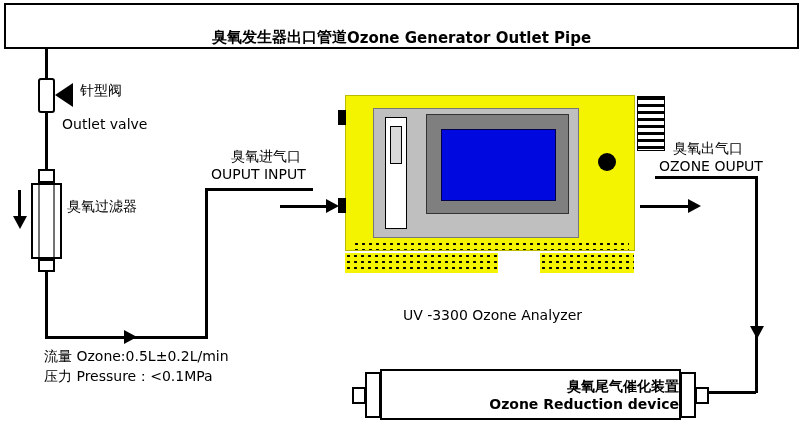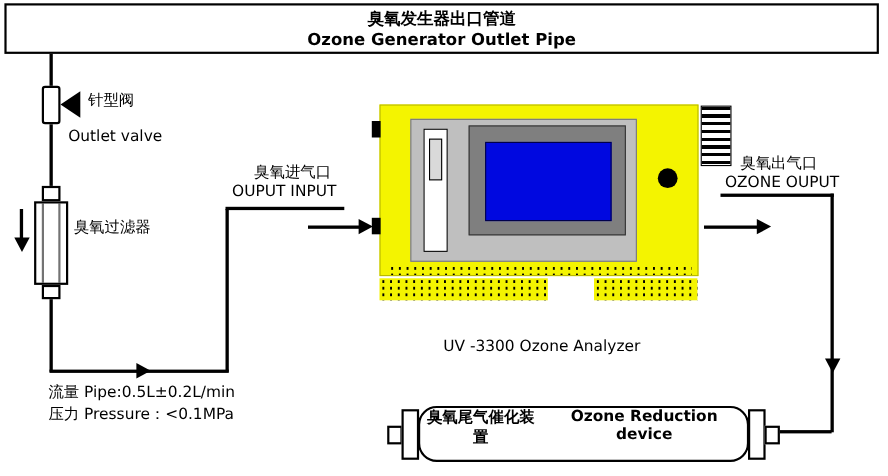--- a/index.html
+++ b/index.html
@@ -2,21 +2,21 @@
 <html><head>
 <meta charset="utf-8">
 <style>
   * { margin:0; padding:0; box-sizing:border-box; }
   body { background:#fff; font-family:"DejaVu Sans","Liberation Sans",sans-serif; }
   #stage { position:relative; width:807px; height:433px; background:#fff; overflow:hidden; }
 
   .box { position:absolute; border:2px solid #000; background:#fff; }
   .hline, .vline { position:absolute; background:#000; }
   .lbl { position:absolute; font-weight:normal; font-size:14px; color:#000; white-space:nowrap; }
-  .center-col { display:flex; flex-direction:column; align-items:center; justify-content:center; text-align:center; }
+  .center-col { display:flex; flex-direction:row; align-items:flex-end; justify-content:center; text-align:center; }
 
   .arr-right { position:absolute; width:0; height:0;
     border-top:7px solid transparent; border-bottom:7px solid transparent; border-left:13px solid #000; }
   .arr-down { position:absolute; width:0; height:0;
     border-left:7px solid transparent; border-right:7px solid transparent; border-top:13px solid #000; }
   .arr-left { position:absolute; width:0; height:0;
     border-top:12px solid transparent; border-bottom:12px solid transparent; border-right:18px solid #000; }
 
   
   .top-pipe { left:4px; top:3px; width:795px; height:46px; font-size:15px; font-weight:bold; }
@@ -34,22 +34,22 @@
   .grill { position:absolute; left:637px; top:96px; width:28px; height:55px; border:1px solid #000;
     background:repeating-linear-gradient(180deg,#000 0 3px,#fff 3px 7px); }
   .vents { position:absolute; background-color:#f4f400;
     background-image:radial-gradient(circle,#000 1.1px,transparent 1.3px);
     background-size:7px 6px; }
 
   
   .filter-body-line { position:absolute; top:0; width:2px; height:100%; background:#000; opacity:.55; }
 
   
-  .device-body { display:flex; flex-direction:row; align-items:flex-start; justify-content:center;
-    font-weight:bold; font-size:14px; text-align:center;border-radius:17px; }
+  .device-body { display:flex; flex-direction:column; align-items:flex-end; justify-content:center;
+    font-weight:bold; font-size:14px; text-align:center; }
 </style>
 </head>
 <body>
 
 <div id="stage">
 
   <div class="box top-pipe center-col">
     <span>臭氧发生器出口管道</span>
     <span>Ozone Generator Outlet Pipe</span>
   </div>
@@ -116,16 +116,16 @@
 
   <div class="box" style="left:352px;top:387px;width:14px;height:17px;"></div>
   <div class="box" style="left:365px;top:372px;width:16px;height:46px;"></div>
   <div class="box device-body" style="left:380px;top:369px;width:301px;height:51px;">
     <span>臭氧尾气催化装置</span>
     <span>Ozone Reduction device</span>
   </div>
   <div class="box" style="left:680px;top:372px;width:16px;height:46px;"></div>
   <div class="box" style="left:695px;top:387px;width:14px;height:17px;"></div>
 
-  <div class="lbl" style="left:44px;top:348px;">流量 Pipe:0.5L±0.2L/min</div>
+  <div class="lbl" style="left:44px;top:348px;">流量 Ozone:0.5L±0.2L/min</div>
   <div class="lbl" style="left:44px;top:368px;">压力 Pressure：&lt;0.1MPa</div>
 
 </div>
 
 </body></html>

